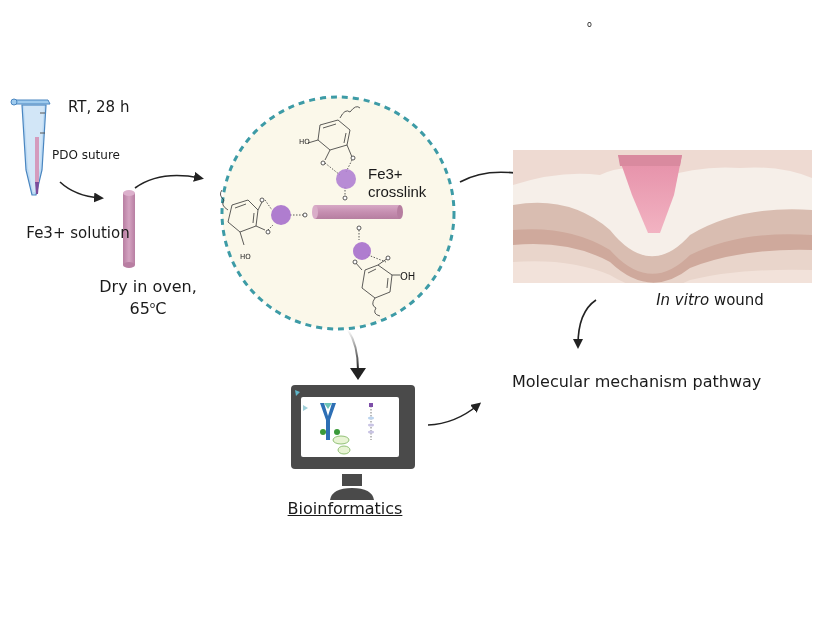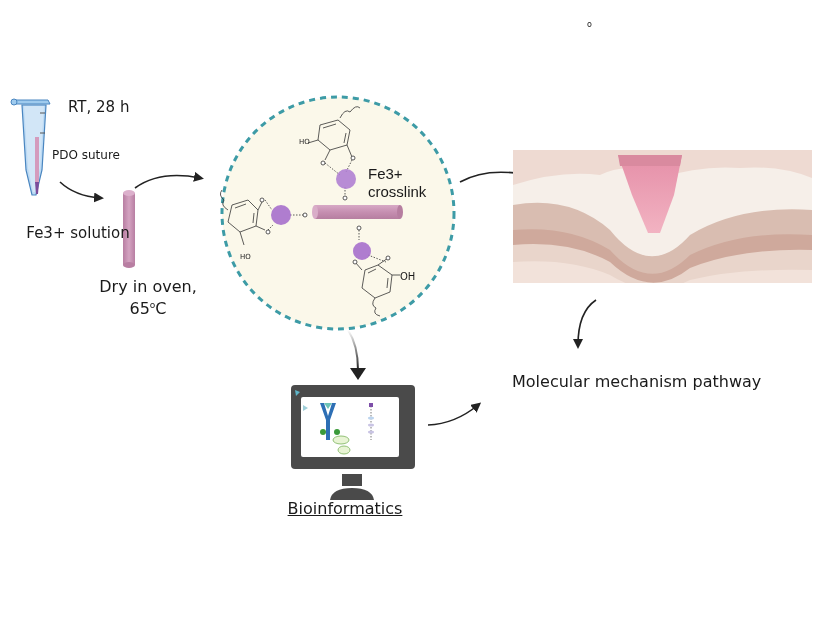--- a/index.html
+++ b/index.html
@@ -168,18 +168,19 @@
   <div><span>65</span><sup style="font-size:9px;">o</sup><span>C</span></div>
 </div>
 <div class="lbl" style="left:368px;top:165px;font-family:'Liberation Sans',sans-serif;">
   <div>Fe3+</div>
   <div>crosslink</div>
 </div>
 <div class="abs" style="left:299px;top:138px;font-size:7px;">HO</div>
 <div class="abs" style="left:240px;top:253px;font-size:7px;">HO</div>
 <div class="abs" style="left:400px;top:271px;font-size:10px;">OH</div>
 <div class="lbl center" style="left:635px;top:291px;width:150px;">
+  <div><i>In vitro</i><span> wound</span></div>
 </div>
 <div class="lbl" style="left:496px;top:373px;font-size:16px;margin-left:16px;">Molecular mechanism pathway</div>
 <div class="lbl center" style="left:270px;top:500px;width:150px;font-size:16px;text-decoration:underline;">
   <div>Bioinformatics</div>
 </div>
 <div class="abs" style="left:587px;top:20px;font-size:8px;">o</div>
 
 </body></html>

